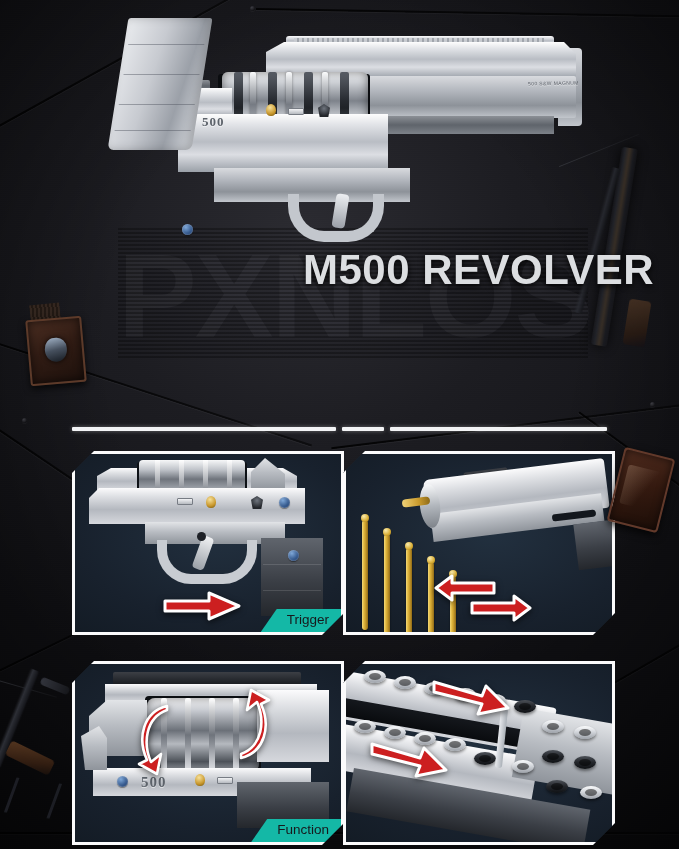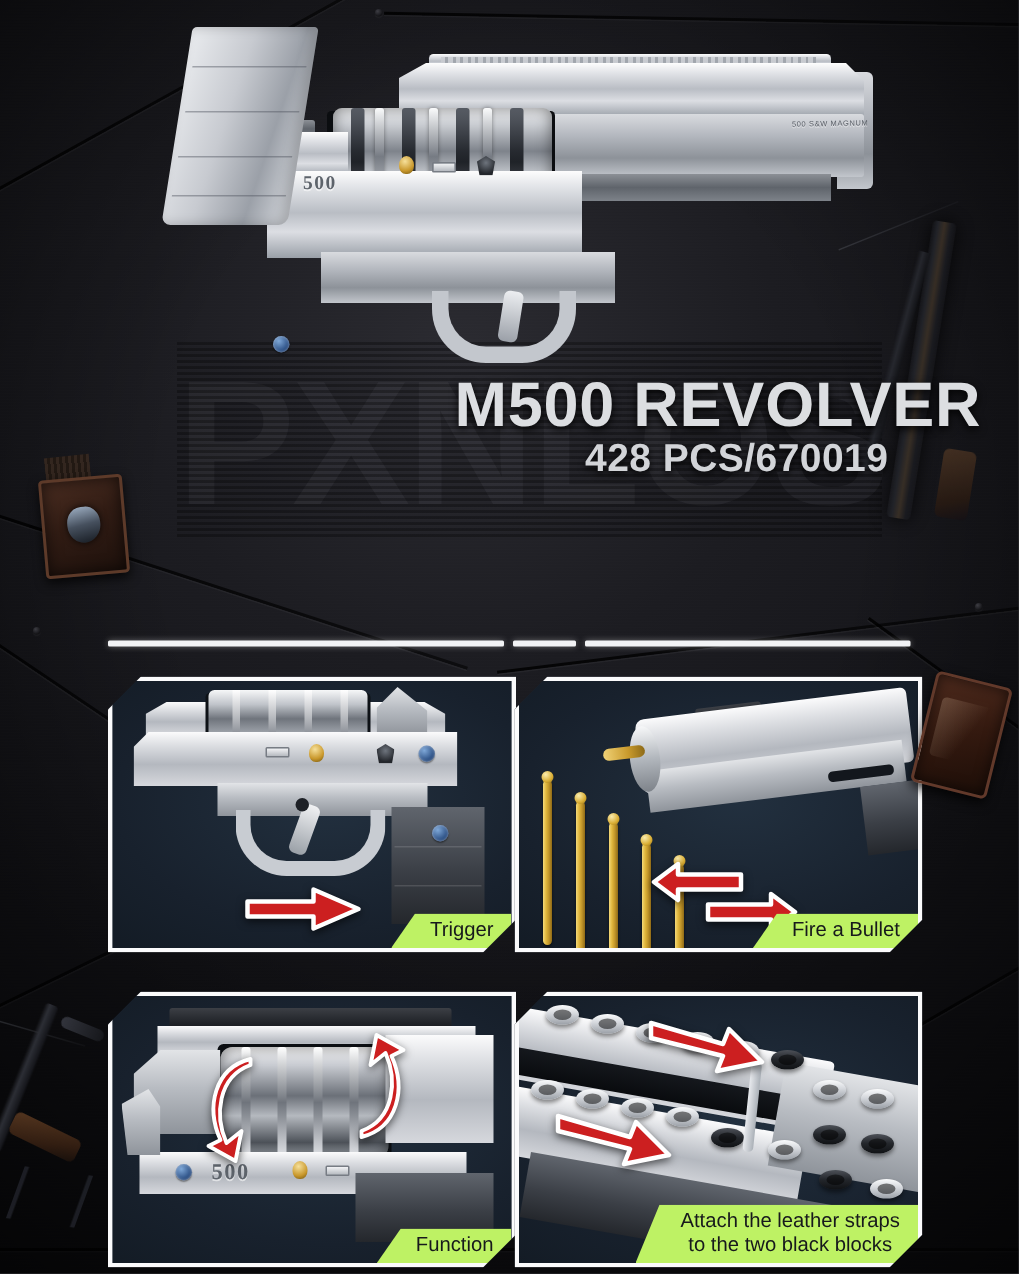--- a/index.html
+++ b/index.html
@@ -187,21 +187,21 @@
     clip-path:polygon(22px 0,100% 0,100% calc(100% - 22px),calc(100% - 22px) 100%,0 100%,0 22px);
     box-shadow:0 4px 14px rgba(0,0,0,.8);
     overflow:hidden;}
   .panel-inner{position:absolute;inset:0;background:
     radial-gradient(ellipse 90% 80% at 55% 45%, #22303f 0%, #18212d 60%, #121a23 100%);}
   .p1{left:72px;top:451px;}
   .p2{left:343px;top:451px;}
   .p3{left:72px;top:661px;}
   .p4{left:343px;top:661px;}
 
-  .cap{position:absolute;right:0;bottom:0;background:#bef264;
+  .cap{position:absolute;right:0;bottom:0;background:#14b8a6;
     color:#17191c;font-size:13.5px;font-family:"Liberation Sans",sans-serif;
     padding:3px 12px 4px 26px;line-height:1.18;text-align:center;
     clip-path:polygon(16px 0,100% 0,100% 100%,0 100%);
     z-index:6;}
   .cap.two{padding-left:30px;}
 
   
   .arrow{position:absolute;filter:drop-shadow(0 2px 3px rgba(0,0,0,.6));}
   .rot-arrow{position:absolute;filter:drop-shadow(0 2px 3px rgba(0,0,0,.6));}
 
@@ -305,21 +305,20 @@
       <div class="grip-line" style="top:26px;"></div>
       <div class="grip-line" style="top:56px;"></div>
       <div class="grip-line" style="top:86px;"></div>
       <div class="grip-line" style="top:112px;"></div>
     </div>
     <div class="pc h-trigger-guard"></div>
     <div class="pc h-trigger"></div>
   </div>
 
   <div class="title">M500 REVOLVER</div>
-  <div class="subtitle">428 PCS/670019</div>
 
 
   <div class="divider">
     <i class="dv1"></i>
     <i class="dvgap"></i>
     <i class="dv2"></i>
     <i class="dvgap"></i>
     <i class="dv3"></i>
   </div>
 
@@ -372,21 +371,20 @@
     <div class="bullet" style="left:82px;top:108px;height:110px;"></div>
     <div class="bullet" style="left:104px;top:122px;height:110px;"></div>
 
     <svg class="arrow" width="62" height="28" viewBox="0 0 62 28" style="left:88px;top:120px;">
       <path d="M60 9 L18 9 L18 2 L2 14 L18 26 L18 19 L60 19 Z" fill="#cc1f20" stroke="#ffffff" stroke-width="3" stroke-linejoin="round"></path>
     </svg>
     <svg class="arrow" width="62" height="28" viewBox="0 0 62 28" style="left:124px;top:140px;">
       <path d="M2 9 L44 9 L44 2 L60 14 L44 26 L44 19 L2 19 Z" fill="#cc1f20" stroke="#ffffff" stroke-width="3" stroke-linejoin="round"></path>
     </svg>
 
-    <div class="cap">Fire a Bullet</div>
   </div>
 
   <div class="panel p3">
     <div class="panel-inner"></div>
 
     <div class="gp g-blk" style="left:38px;top:8px;width:188px;height:16px;border-radius:2px;"></div>
     <div class="gp g-l" style="left:30px;top:20px;width:212px;height:18px;"></div>
     <div class="gp" style="left:70px;top:32px;width:116px;height:76px;background:#0b0e12;border-radius:4px;"></div>
     <div class="gp" style="left:72px;top:34px;width:112px;height:74px;border-radius:8px;background:linear-gradient(180deg,#fcfcfd 0%,#cacdd3 16%,#6b7078 44%,#b5b9bf 62%,#4d5259 86%,#a3a8af 100%);box-shadow:inset 0 0 10px rgba(0,0,0,.5);"></div>
     <div class="gp" style="left:86px;top:34px;width:6px;height:74px;background:linear-gradient(180deg,#fff,#6f747c 50%,#e2e4e8);border-radius:2px;"></div>
@@ -446,21 +444,17 @@
 
     <div class="gp" style="left:152px;top:44px;width:7px;height:60px;transform:rotate(6deg);border-radius:3px;background:linear-gradient(90deg,#e8eaee,#aab0b7);"></div>
 
     <svg class="arrow" width="78" height="40" viewBox="0 0 78 40" style="left:86px;top:14px;">
       <path d="M2 4 L50 18 L54 8 L76 30 L46 36 L50 26 L2 14 Z" fill="#cc1f20" stroke="#ffffff" stroke-width="3" stroke-linejoin="round"></path>
     </svg>
     <svg class="arrow" width="78" height="40" viewBox="0 0 78 40" style="left:24px;top:76px;">
       <path d="M2 4 L50 18 L54 8 L76 30 L46 36 L50 26 L2 14 Z" fill="#cc1f20" stroke="#ffffff" stroke-width="3" stroke-linejoin="round"></path>
     </svg>
 
-    <div class="cap two">
-      <span>Attach the leather straps</span><br>
-      <span>to the two black blocks</span>
-    </div>
   </div>
 
   <div class="plaque2"></div>
 
 </div>
 
 </body></html>

